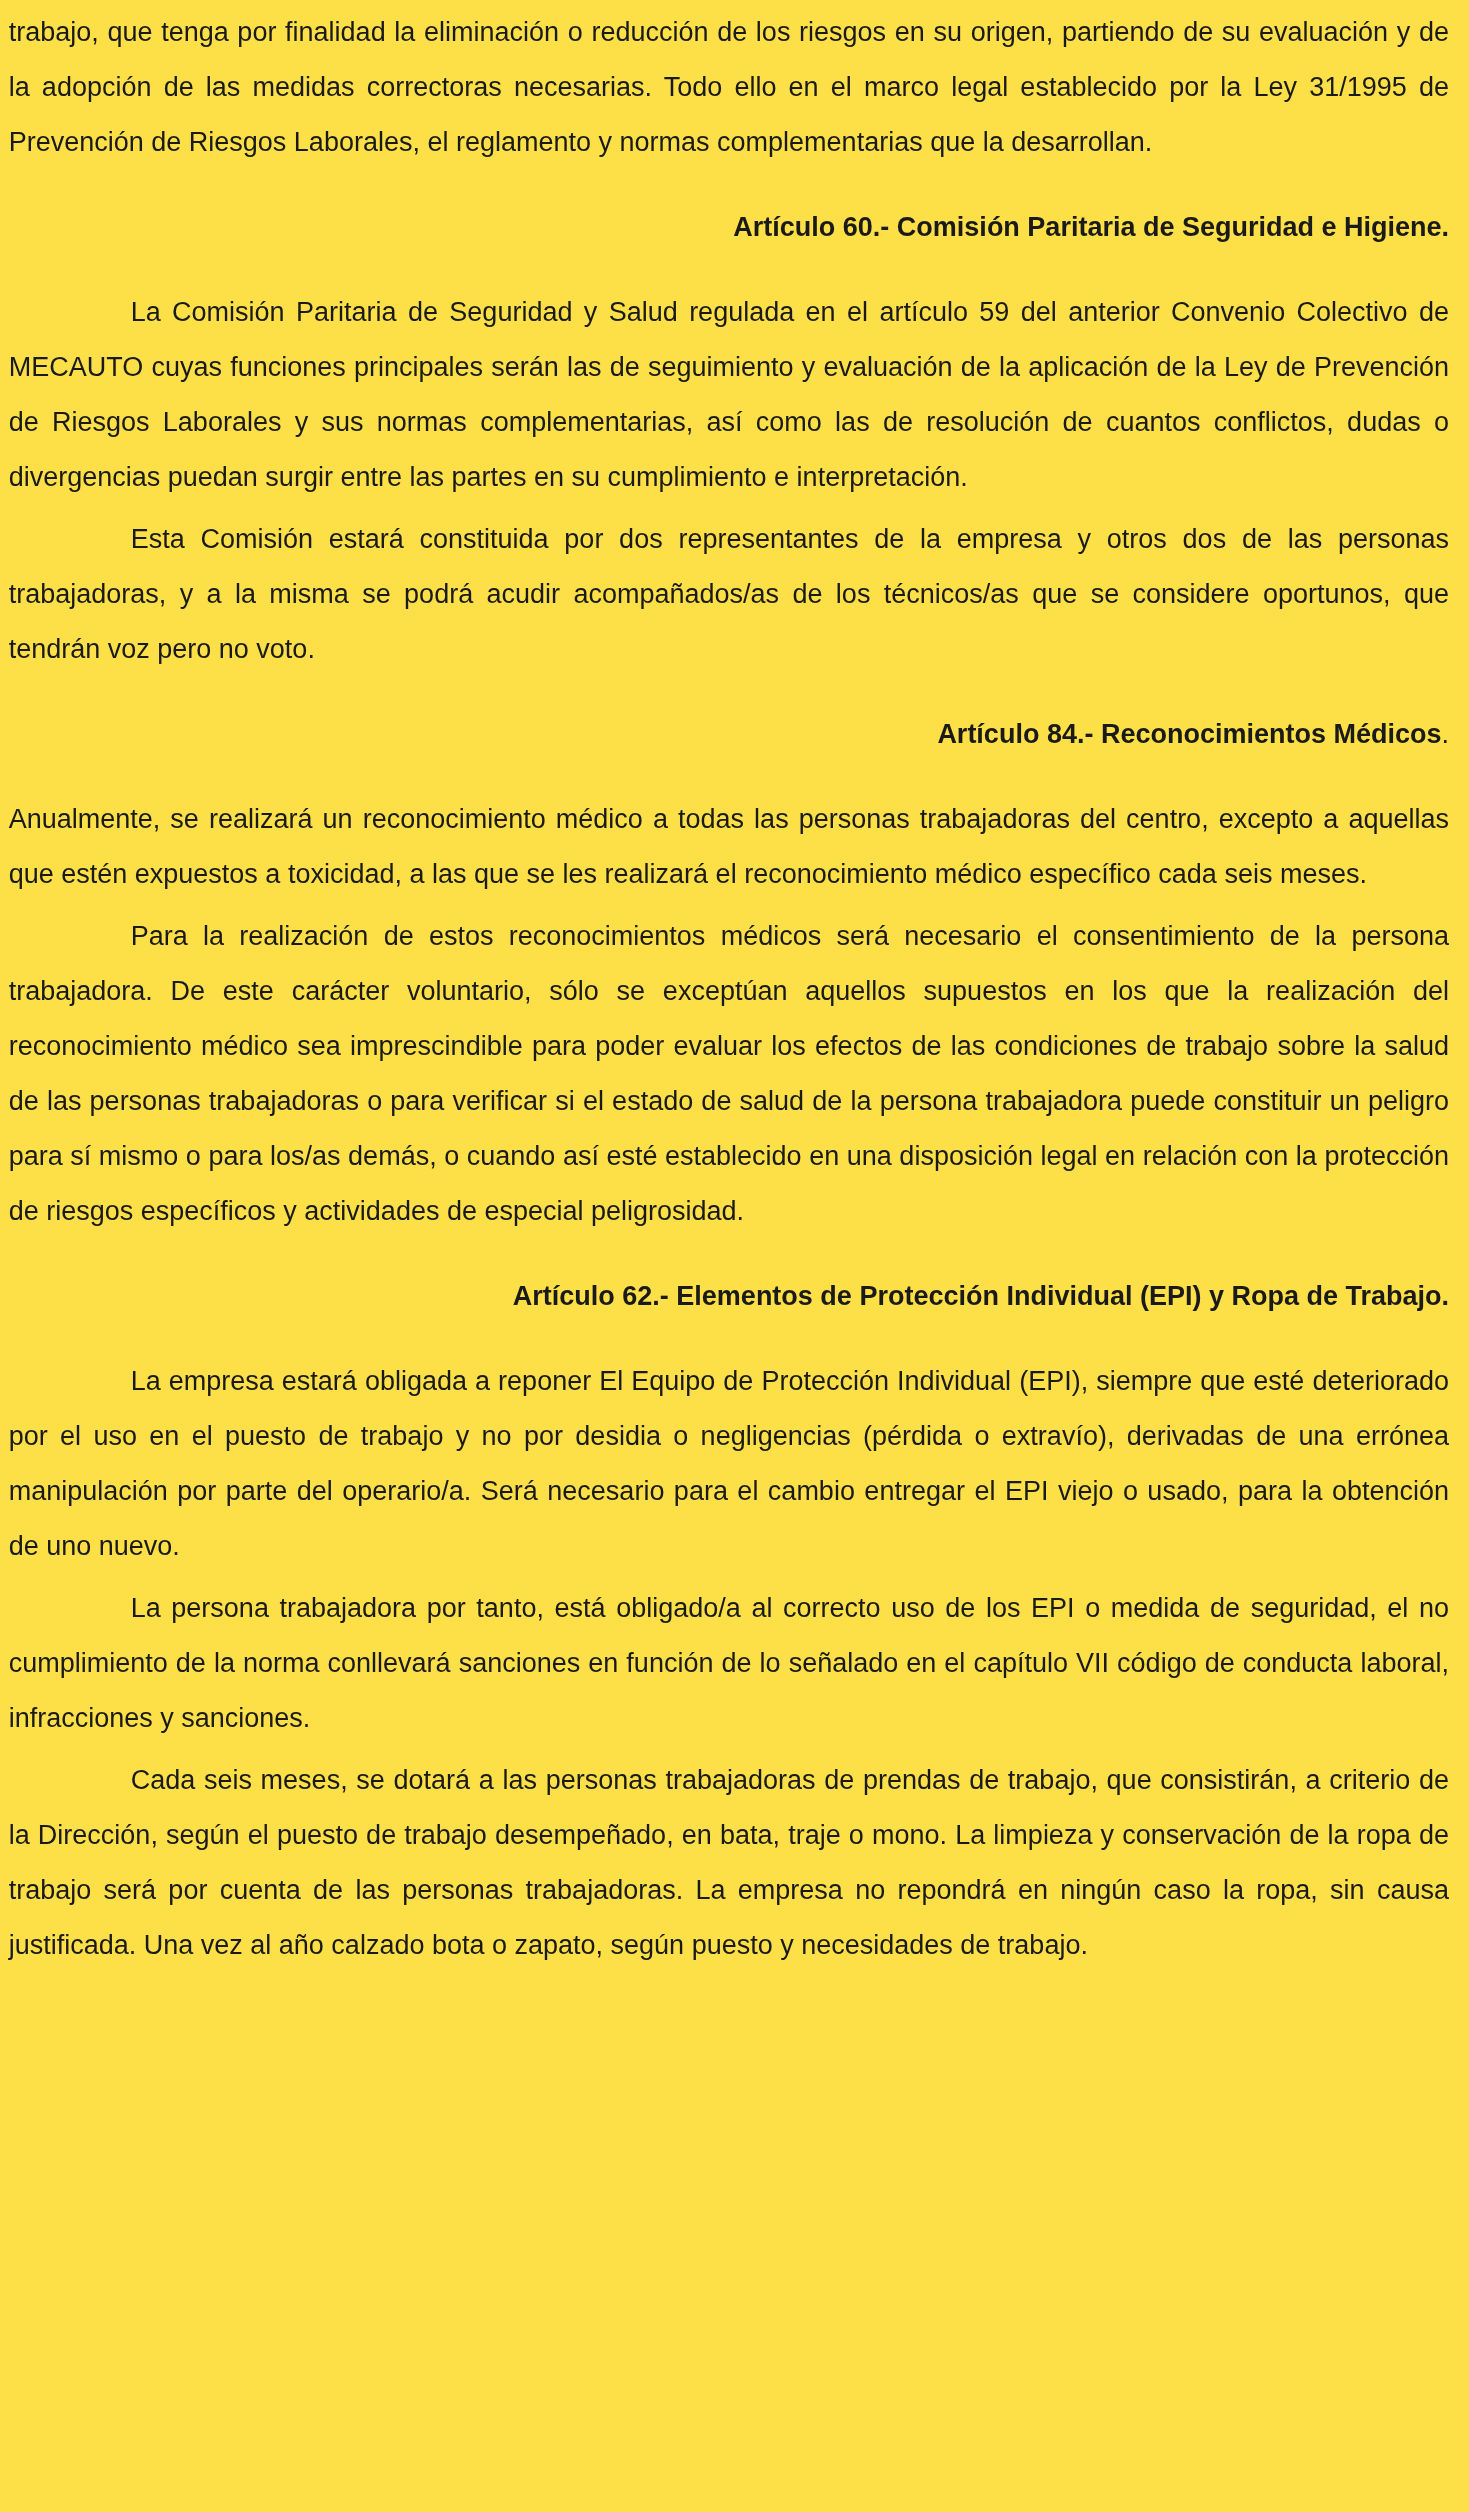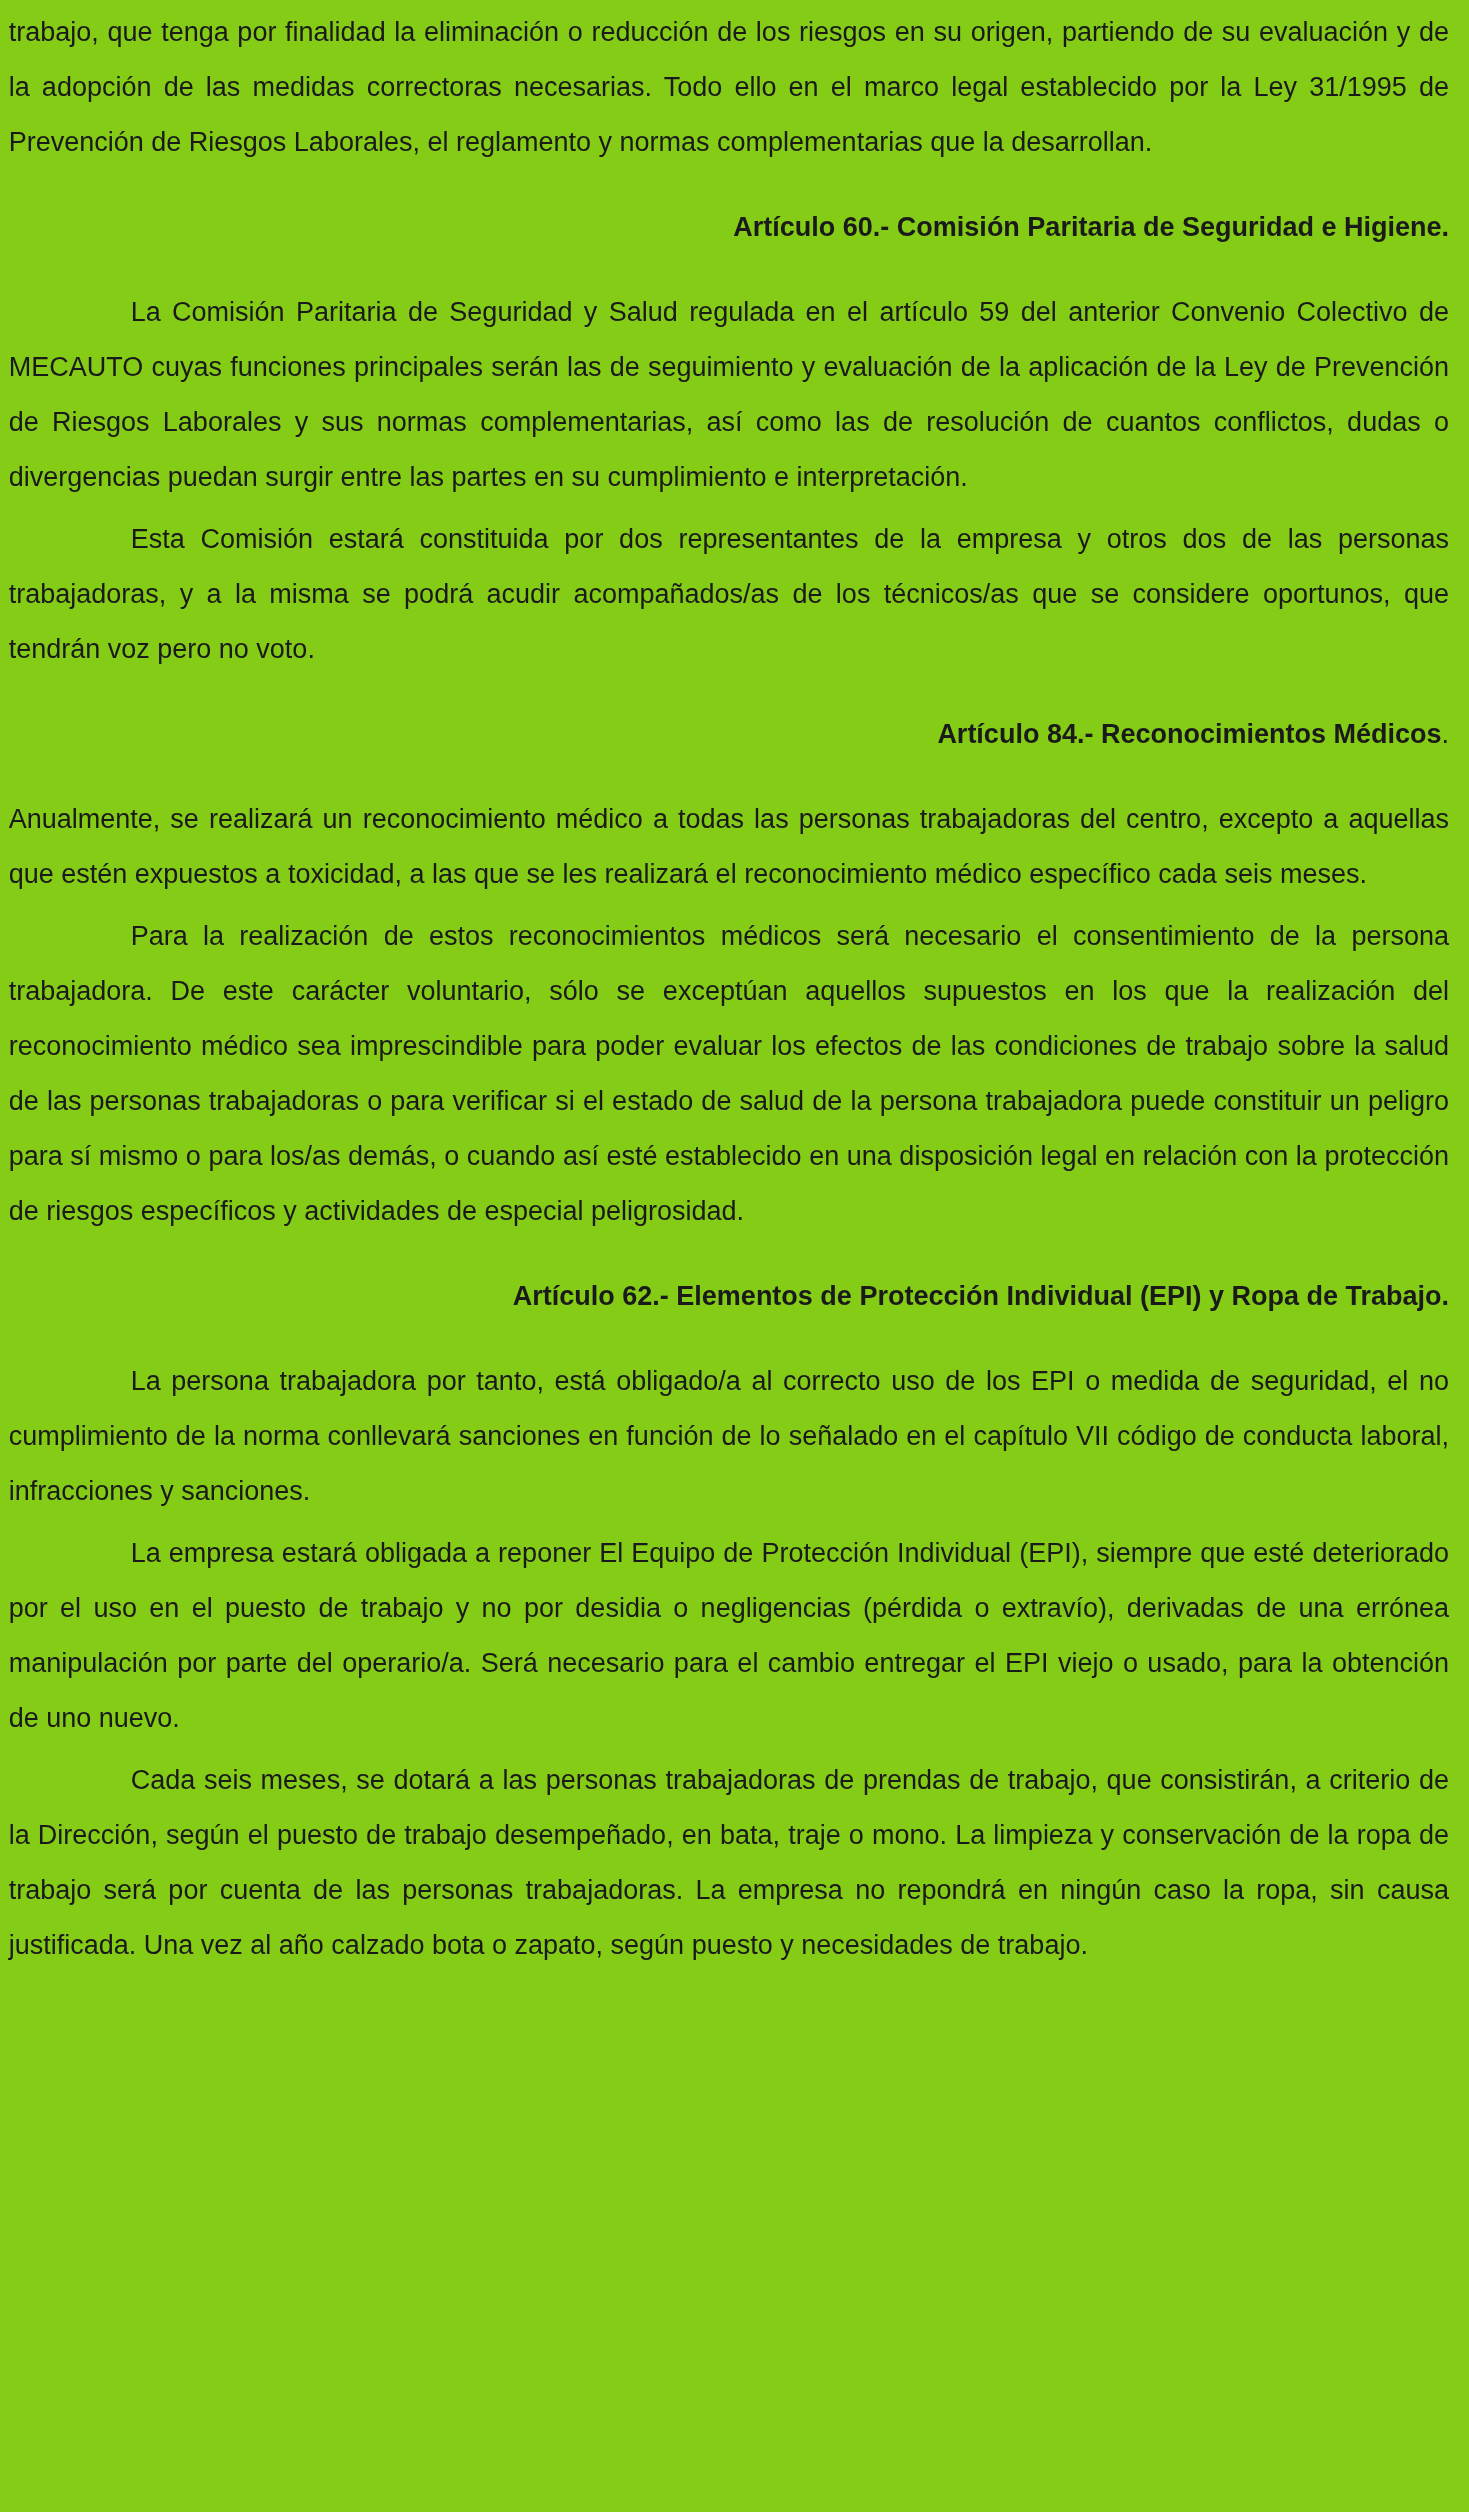--- a/index.html
+++ b/index.html
@@ -11,21 +11,21 @@
     width: 1470px;
     height: 2512px;
     background: #ffffff;
     overflow: hidden;
   }
   .page {
     box-sizing: border-box;
     width: 1470px;
     height: 2512px;
     padding: 5.2px 21px 0 8.7px;
-    background: #84cc16;
+    background: #fde047;
     color: #1a1a1a;
     font-family: "Liberation Sans", "DejaVu Sans", sans-serif;
     font-size: 27px;
     line-height: 55px;
     overflow: hidden;
   }
   .para {
     margin: 0 0 7px 0;
     text-align: justify;
   }
@@ -58,20 +58,20 @@
 
   <h2 class="heading"><span>Artículo 84.- Reconocimientos Médicos</span><span class="tail">.</span></h2>
 
   <p class="para">Anualmente, se realizará un reconocimiento médico a todas las personas trabajadoras del centro, excepto a aquellas que estén expuestos a toxicidad, a las que se les realizará el reconocimiento médico específico cada seis meses.</p>
 
   <p class="para indent">Para la realización de estos reconocimientos médicos será necesario el consentimiento de la persona trabajadora. De este carácter voluntario, sólo se exceptúan aquellos supuestos en los que la realización del reconocimiento médico sea imprescindible para poder evaluar los efectos de las condiciones de trabajo sobre la salud de las personas trabajadoras o para verificar si el estado de salud de la persona trabajadora puede constituir un peligro para sí mismo o para los/as demás, o cuando así esté establecido en una disposición legal en relación con la protección de riesgos específicos y actividades de especial peligrosidad.</p>
 
   <h2 class="heading"><span>Artículo 62.- Elementos de Protección Individual (EPI) y Ropa de Trabajo.</span><span class="tail"></span></h2>
 
 
+  <p class="para indent">La empresa estará obligada a reponer El Equipo de Protección Individual (EPI), siempre que esté deteriorado por el uso en el puesto de trabajo y no por desidia o negligencias (pérdida o extravío), derivadas de una errónea manipulación por parte del operario/a. Será necesario para el cambio entregar el EPI viejo o usado, para la obtención de uno nuevo.</p>
+
   <p class="para indent">La persona trabajadora por tanto, está obligado/a al correcto uso de los EPI o medida de seguridad, el no cumplimiento de la norma conllevará sanciones en función de lo señalado en el capítulo VII código de conducta laboral, infracciones y sanciones.</p>
-
-  <p class="para indent">La empresa estará obligada a reponer El Equipo de Protección Individual (EPI), siempre que esté deteriorado por el uso en el puesto de trabajo y no por desidia o negligencias (pérdida o extravío), derivadas de una errónea manipulación por parte del operario/a. Será necesario para el cambio entregar el EPI viejo o usado, para la obtención de uno nuevo.</p>
 
   <p class="para indent">Cada seis meses, se dotará a las personas trabajadoras de prendas de trabajo, que consistirán, a criterio de la Dirección, según el puesto de trabajo desempeñado, en bata, traje o mono. La limpieza y conservación de la ropa de trabajo será por cuenta de las personas trabajadoras. La empresa no repondrá en ningún caso la ropa, sin causa justificada. Una vez al año calzado bota o zapato, según puesto y necesidades de trabajo.</p>
 
 </main>
 
 
 </body></html>

